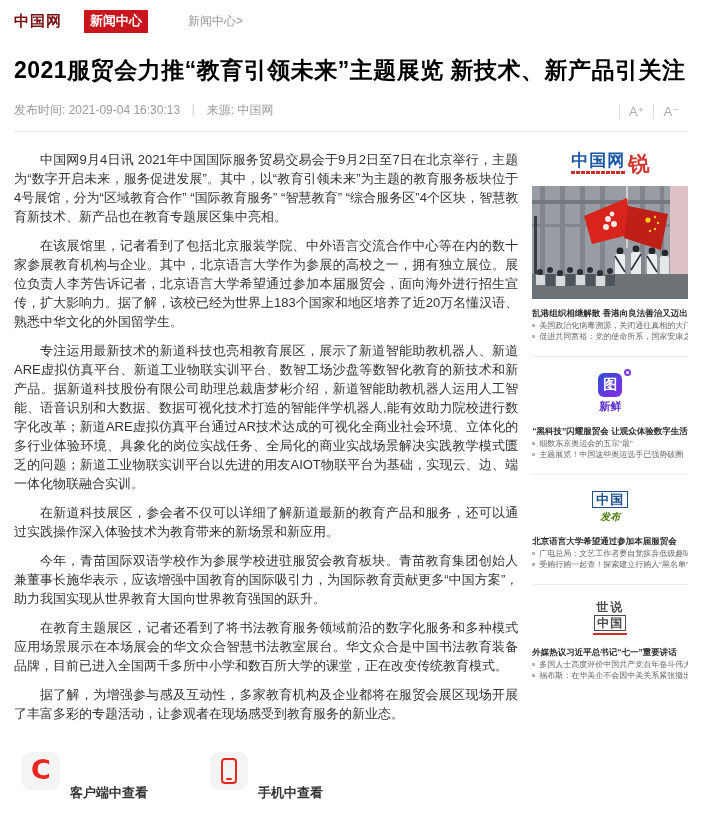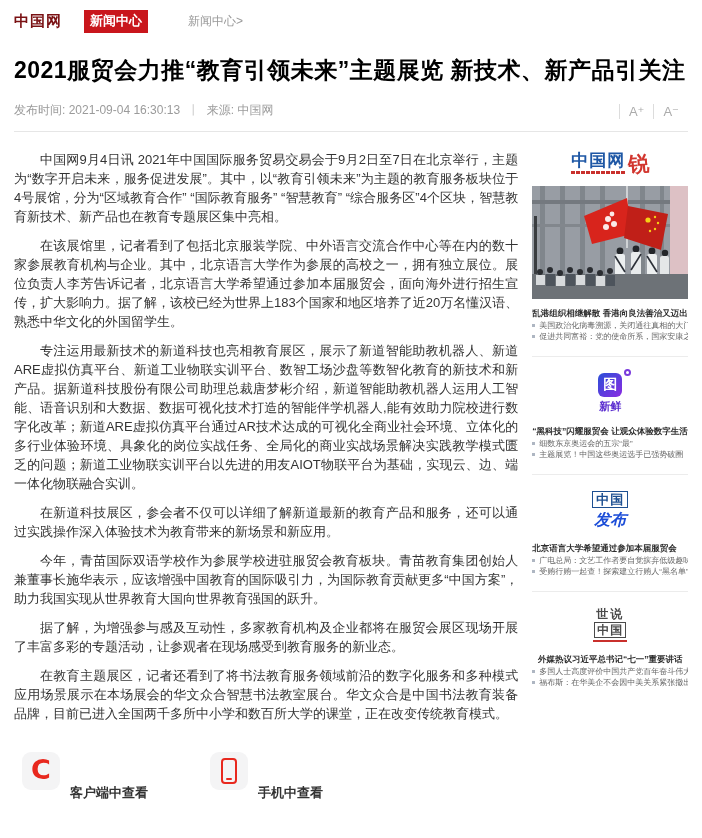--- a/index.html
+++ b/index.html
@@ -44,21 +44,21 @@
     display:flex; align-items:center; justify-content:center; }
   .c-glyph { font-size:27px; font-weight:800; color:#e8281e; font-family:"DejaVu Sans",sans-serif;
     line-height:1; transform:translateY(-1px); }
   .phone-glyph { width:16px; height:26px; border:2px solid #e8281e; border-radius:4px; position:relative; }
   .phone-glyph::after { content:""; position:absolute; left:50%; bottom:2px; transform:translateX(-50%);
     width:6px; height:2px; background:#e8281e; border-radius:1px; }
   .action-label { font-size:13px; font-weight:700; color:#333;margin-top:45px; }
 
   
   .side-section { padding:10px 0 14px; border-bottom:1px solid #ececec; }
-  .side-section:last-child { border-bottom:none;text-align:center; }
+  .side-section:last-child { border-bottom:none; }
   .side-logo { display:flex; justify-content:center; align-items:center; padding:6px 0 10px; cursor:pointer; }
   .side-headline { font-size:8.5px; font-weight:700; color:#2e2e2e; white-space:nowrap;
     overflow:hidden; cursor:pointer; margin-top:2px; }
   .side-item { display:flex; align-items:center; gap:4px; margin-top:0;
     font-size:8px; color:#666; white-space:nowrap; overflow:hidden; cursor:pointer; }
   .sq-bullet { flex:0 0 auto; width:3px; height:3px; background:#aeb6c2; }
 
   
   .logo1-main { display:flex; flex-direction:column; align-items:center; }
   .logo1-text { color:#1e57a5; font-weight:800; font-size:17px; letter-spacing:1px; line-height:1; }
@@ -77,21 +77,21 @@
     display:flex; align-items:center; justify-content:center;
     color:#fff; font-weight:800; font-size:14px; }
   .logo2-lens { position:absolute; top:-4px; right:-9px; width:7px; height:7px;
     border:2px solid #7a3bdc; border-radius:50%; background:#fff; }
   .logo2-text { color:#5a2ccf; font-weight:800; font-size:11px; margin-top:2px; }
 
   
   .logo3 { flex-direction:column; }
   .logo3-top { color:#1d4f91; font-weight:800; font-size:13px; letter-spacing:1px;
     border:1px solid #1d4f91; padding:0 3px; line-height:15px; }
-  .logo3-bottom { color:#1d4ed8; font-weight:700; font-size:16px; font-style:italic; margin-top:2px; }
+  .logo3-bottom { color:#4d7c0f; font-weight:700; font-size:10px; font-style:italic; margin-top:2px; }
 
   
   .logo4 { flex-direction:column; }
   .logo4-top { color:#4a4a4a; font-weight:800; font-size:12px; letter-spacing:2px; line-height:13px; }
   .logo4-bottom { color:#4a4a4a; font-weight:800; font-size:12px; letter-spacing:1px;
     border:1px solid #4a4a4a; padding:0 2px; line-height:14px; margin-top:1px; }
   .logo4-bar { width:34px; height:2px; background:#c9302c; margin-top:2px; }
 </style>
 </head>
 <body>
@@ -121,22 +121,22 @@
   </div>
 
   <div class="content">
 
     <div class="main-col">
       <p>中国网9月4日讯 2021年中国国际服务贸易交易会于9月2日至7日在北京举行，主题为“数字开启未来，服务促进发展”。其中，以“教育引领未来”为主题的教育服务板块位于4号展馆，分为“区域教育合作” “国际教育服务” “智慧教育” “综合服务区”4个区块，智慧教育新技术、新产品也在教育专题展区集中亮相。</p>
       <p>在该展馆里，记者看到了包括北京服装学院、中外语言交流合作中心等在内的数十家参展教育机构与企业。其中，北京语言大学作为参展的高校之一，拥有独立展位。展位负责人李芳告诉记者，北京语言大学希望通过参加本届服贸会，面向海外进行招生宣传，扩大影响力。据了解，该校已经为世界上183个国家和地区培养了近20万名懂汉语、熟悉中华文化的外国留学生。</p>
       <p>专注运用最新技术的新道科技也亮相教育展区，展示了新道智能助教机器人、新道ARE虚拟仿真平台、新道工业物联实训平台、数智工场沙盘等数智化教育的新技术和新产品。据新道科技股份有限公司助理总裁唐梦彬介绍，新道智能助教机器人运用人工智能、语音识别和大数据、数据可视化技术打造的智能伴学机器人,能有效助力院校进行数字化改革；新道ARE虚拟仿真平台通过AR技术达成的可视化全商业社会环境、立体化的多行业体验环境、具象化的岗位实战任务、全局化的商业实战场景解决实践教学模式匮乏的问题；新道工业物联实训平台以先进的用友AIOT物联平台为基础，实现云、边、端一体化物联融合实训。</p>
       <p>在新道科技展区，参会者不仅可以详细了解新道最新的教育产品和服务，还可以通过实践操作深入体验技术为教育带来的新场景和新应用。</p>
       <p>今年，青苗国际双语学校作为参展学校进驻服贸会教育板块。青苗教育集团创始人兼董事长施华表示，应该增强中国教育的国际吸引力，为国际教育贡献更多“中国方案”，助力我国实现从世界教育大国向世界教育强国的跃升。</p>
+      <p>在教育主题展区，记者还看到了将书法教育服务领域前沿的数字化服务和多种模式应用场景展示在本场展会的华文众合智慧书法教室展台。华文众合是中国书法教育装备品牌，目前已进入全国两千多所中小学和数百所大学的课堂，正在改变传统教育模式。</p>
       <p>据了解，为增强参与感及互动性，多家教育机构及企业都将在服贸会展区现场开展了丰富多彩的专题活动，让参观者在现场感受到教育服务的新业态。</p>
-      <p>在教育主题展区，记者还看到了将书法教育服务领域前沿的数字化服务和多种模式应用场景展示在本场展会的华文众合智慧书法教室展台。华文众合是中国书法教育装备品牌，目前已进入全国两千多所中小学和数百所大学的课堂，正在改变传统教育模式。</p>
 
       <div class="footer-actions">
         <div class="action">
           <span class="action-icon">
             <span class="c-glyph">C</span>
           </span>
           <span class="action-label">客户端中查看</span>
         </div>
         <div class="action">
           <span class="action-icon">

